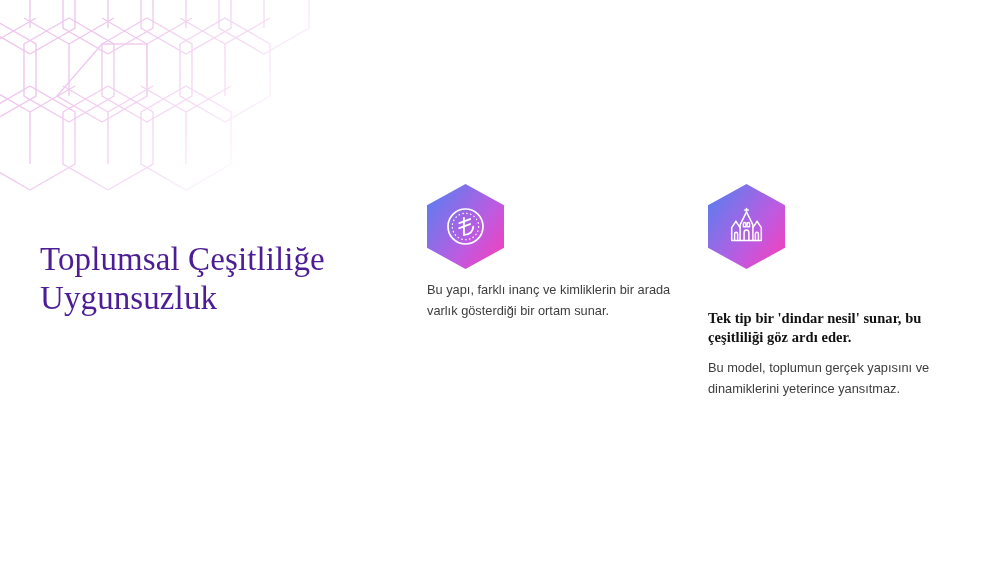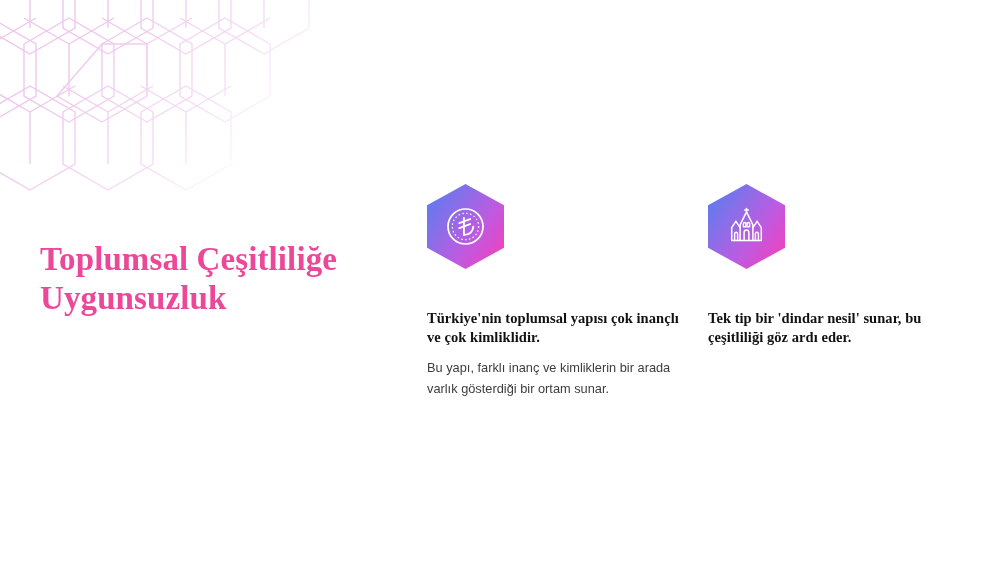--- a/index.html
+++ b/index.html
@@ -36,24 +36,24 @@
 
   
   #title-block {
     position: absolute;
     left: 40px;
     top: 240px;
     width: 340px;
   }
   #slide-title {
     font-family: "Liberation Serif", serif;
-    font-weight: 700;
+    font-weight: 400;
     font-size: 33px;
     line-height: 1.18;
-    color: #ec4899;
+    color: #4c1d95;
     letter-spacing: 0.1px;
     margin: 0;
   }
 
   
   .feature {
     position: absolute;
     width: 256px;
     top: 184px;
   }
@@ -185,21 +185,20 @@
 
           <g stroke="#ffffff" stroke-width="1.9" fill="none" stroke-linecap="round" stroke-linejoin="round">
             <path d="M-1.6,-8.6 L-1.6,8.4"></path>
             <path d="M-1.6,8.4 C 4.4,8.4 7.4,4.6 7.8,0.2"></path>
             <path d="M-6.2,-3.4 L4.6,-7.4"></path>
             <path d="M-6.2,1.6 L4.6,-2.4"></path>
           </g>
         </g>
       </svg>
     </div>
-    <h2 class="feature-heading">Türkiye'nin toplumsal yapısı çok inançlı ve çok kimliklidir.</h2>
     <p class="feature-body">Bu yapı, farklı inanç ve kimliklerin bir arada varlık gösterdiği bir ortam sunar.</p>
   </div>
 
   <div class="feature" id="feature-2">
     <div class="hex-wrap">
       <svg viewBox="0 0 77 85" xmlns="http://www.w3.org/2000/svg" aria-hidden="true">
         <defs>
           <linearGradient id="hexGrad2" x1="0" y1="0.12" x2="1" y2="0.92">
             <stop offset="0%" stop-color="#5b7cf0"></stop>
             <stop offset="30%" stop-color="#8a6ee8"></stop>
@@ -223,15 +222,16 @@
 
           <path d="M-11.9,12.5 L-11.9,6.0 A1.5,1.7 0 0 1 -8.9,6.0 L-8.9,12.5"></path>
           <path d="M11.9,12.5 L11.9,6.0 A1.5,1.7 0 0 0 8.9,6.0 L8.9,12.5"></path>
 
           <path d="M-3.1,-1.2 L-3.1,-4.0 A1.3,1.5 0 0 1 -0.5,-4.0 L-0.5,-1.2 Z"></path>
           <path d="M0.5,-1.2 L0.5,-4.0 A1.3,1.5 0 0 1 3.1,-4.0 L3.1,-1.2 Z"></path>
         </g>
       </svg>
     </div>
     <h2 class="feature-heading">Tek tip bir 'dindar nesil' sunar, bu çeşitliliği göz ardı eder.</h2>
+    <p class="feature-body">Bu model, toplumun gerçek yapısını ve dinamiklerini yeterince yansıtmaz.</p>
   </div>
 
 </div>
 
 </body></html>

